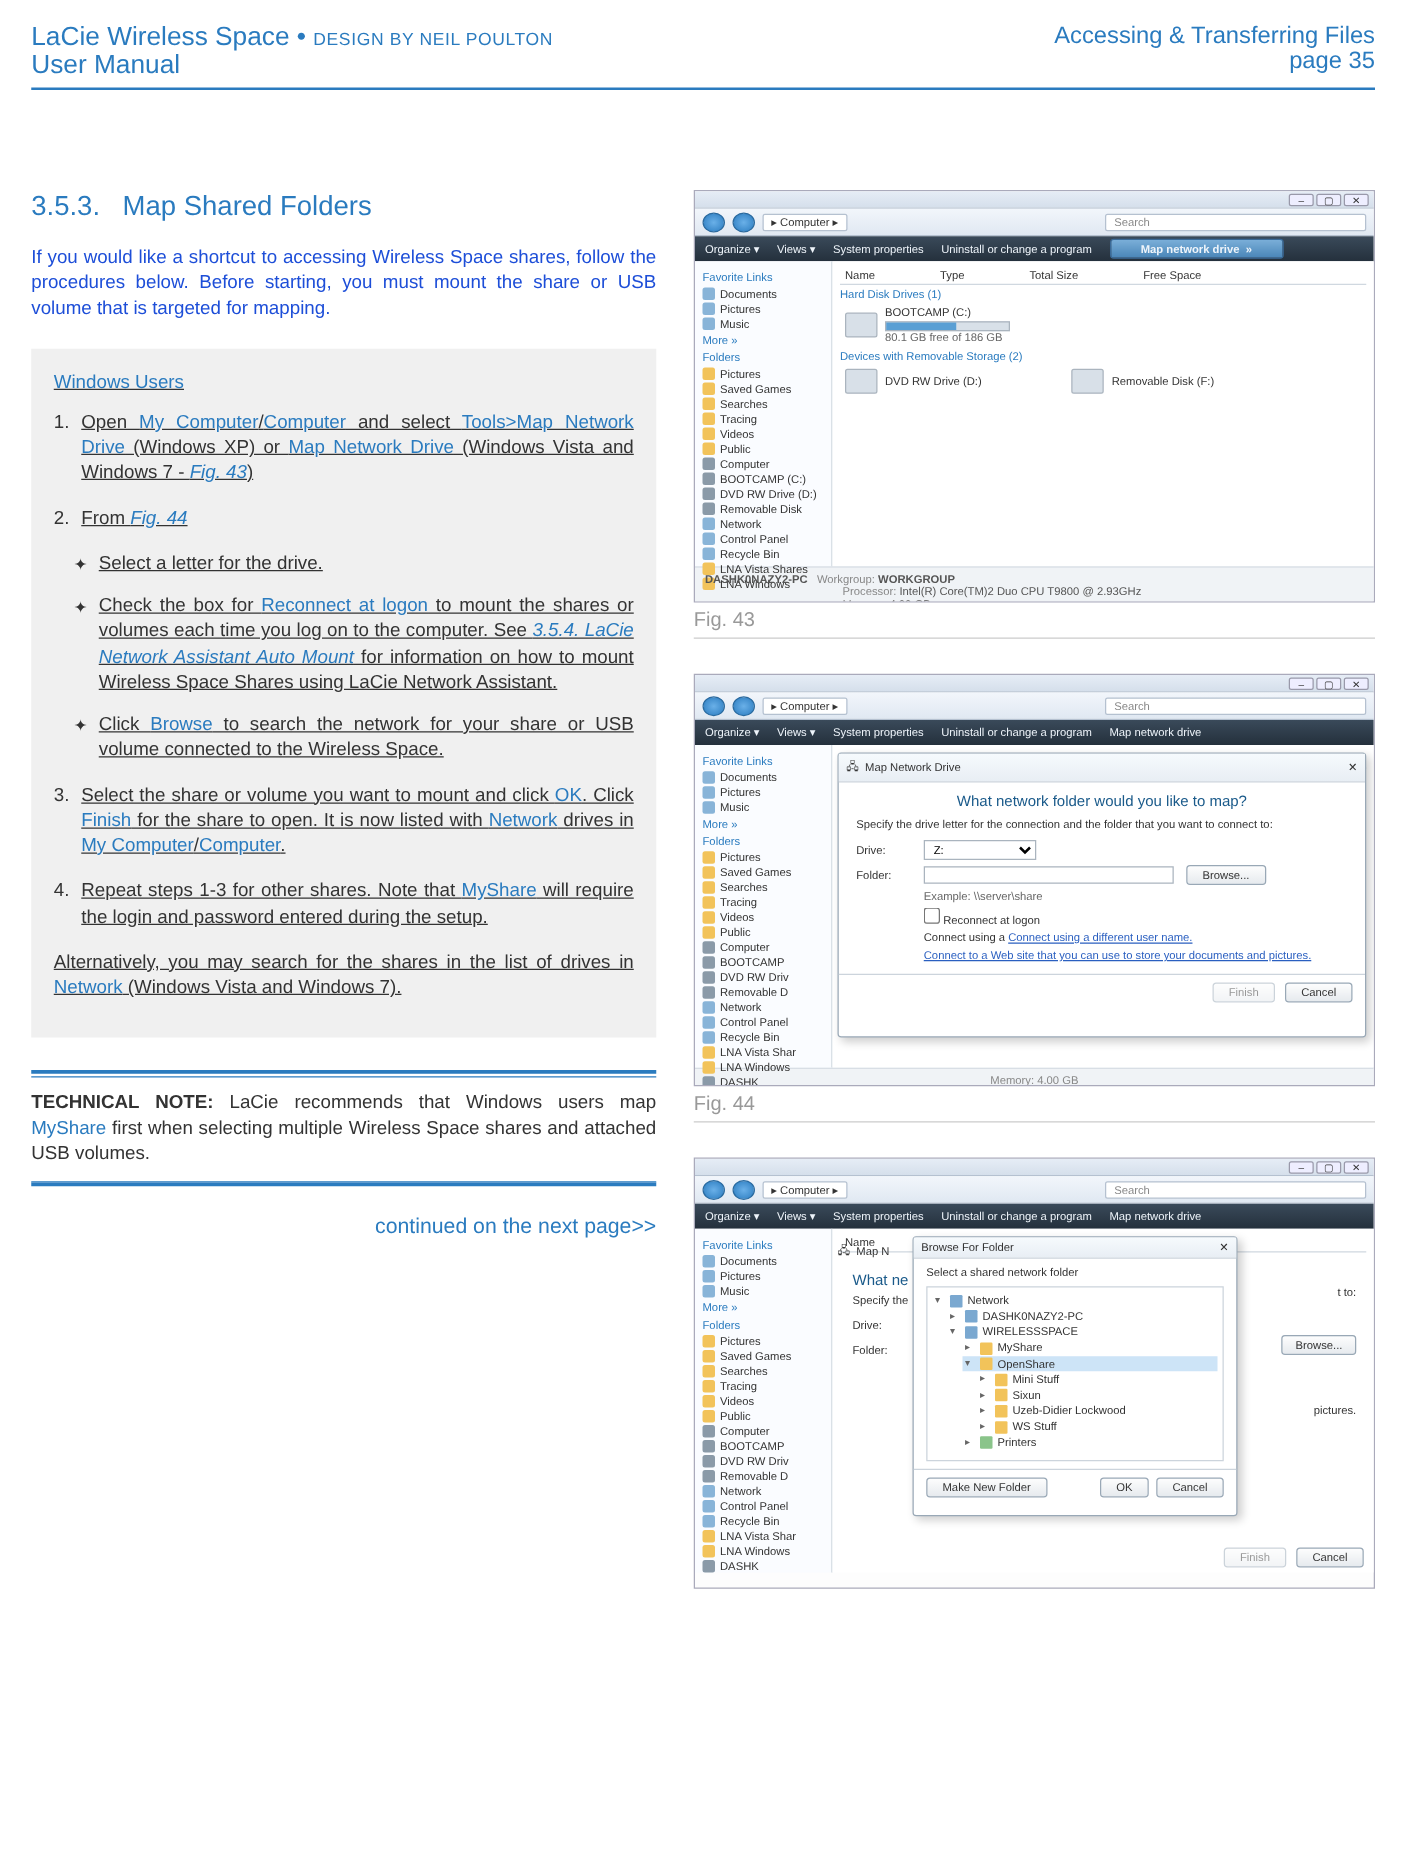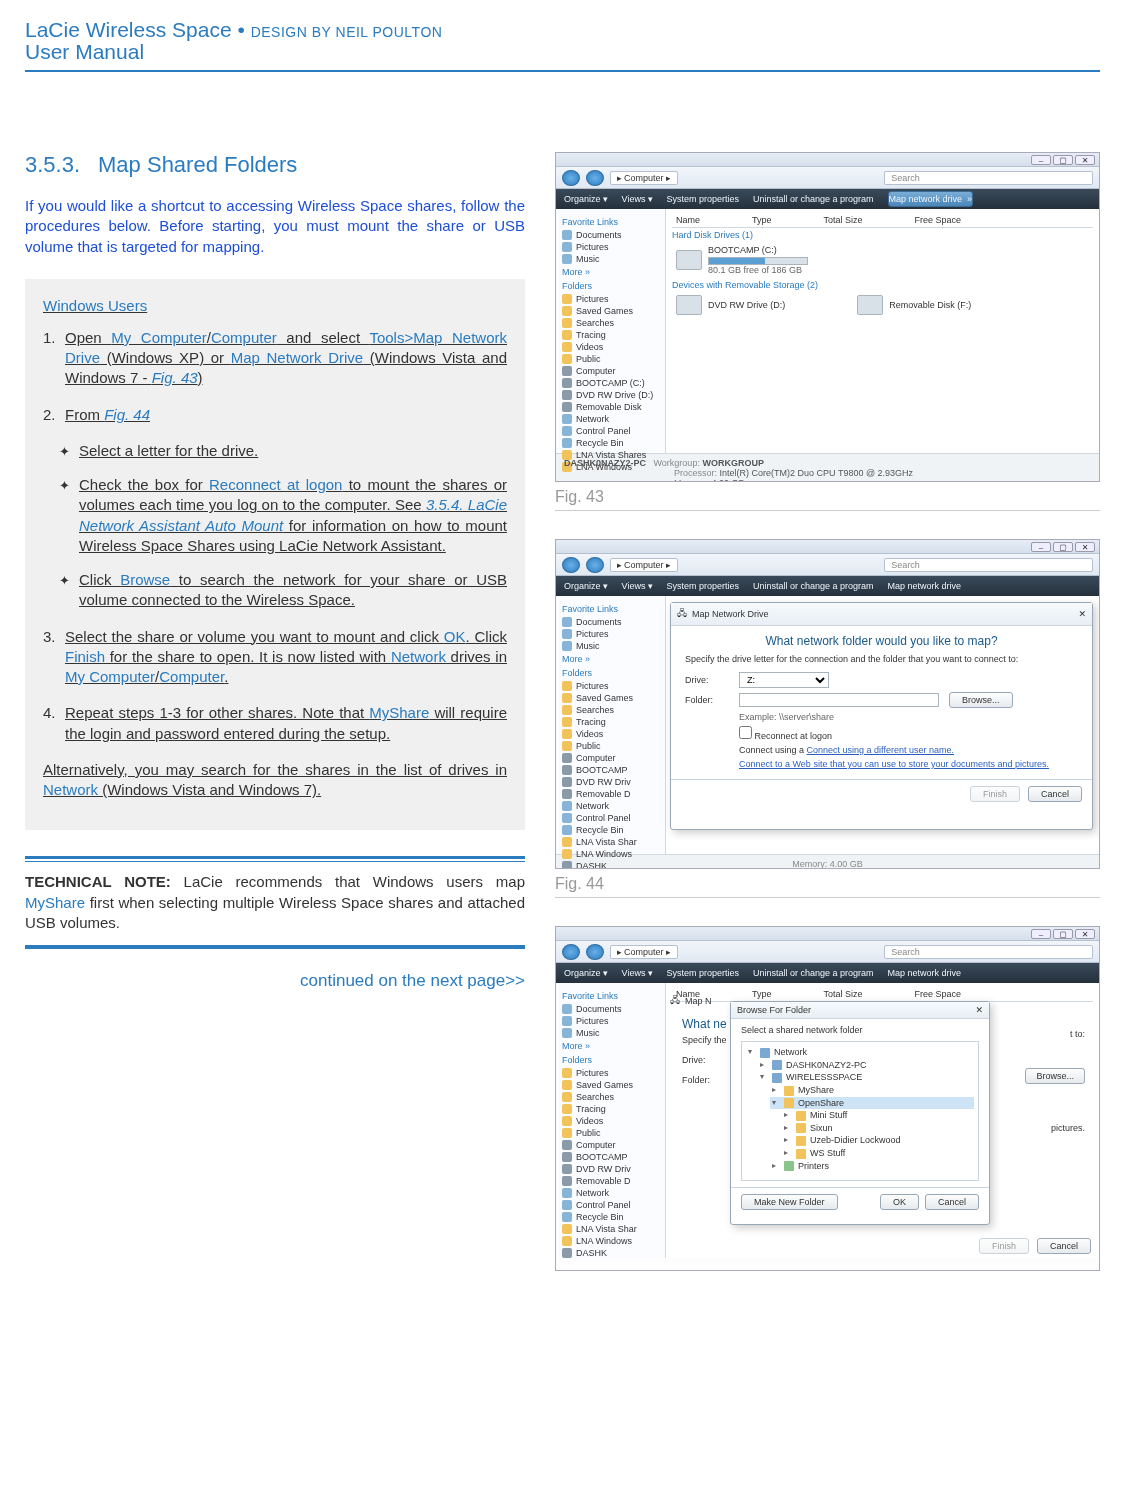--- a/index.html
+++ b/index.html
@@ -58,21 +58,21 @@
 
   
   .shot { border: 1px solid #aab; background: #fdfdfd; font-size: 9px; color: #333; position: relative; overflow: hidden; }
   .shot .win-chrome { height: 14px; background: linear-gradient(#e6edf6,#d5dfeb); border-bottom:1px solid #b5c1d0; display:flex; justify-content:flex-end; align-items:center; padding-right:4px; gap:2px;}
   .shot .win-chrome span { width:20px; height:10px; border:1px solid #99a; background:#eef; border-radius:2px; font-size:8px; text-align:center; line-height:9px;}
   .shot .addr-bar { height: 22px; background: linear-gradient(#f2f6fb,#e0e8f2); border-bottom:1px solid #b5c1d0; display:flex; align-items:center; padding:0 6px; gap:6px;}
   .shot .addr-bar .nav-btn { width:18px; height:16px; border-radius:50%; background: radial-gradient(#6ab0e8,#2a7bbf); border:1px solid #2a6a9f;}
   .shot .addr-bar .crumb { border:1px solid #b5c1d0; background:#fff; padding:1px 6px; border-radius:2px; flex:0 0 auto;}
   .shot .addr-bar .search { border:1px solid #b5c1d0; background:#fff; padding:1px 6px; border-radius:2px; flex:1; color:#888;}
   .shot .tool-bar { height: 20px; background: linear-gradient(#3a4a5a,#24303c); color:#eef4fa; display:flex; align-items:center; padding:0 8px; gap:14px;}
-  .shot .tool-bar .hl { background: linear-gradient(#7aaed8,#4a86b8); padding:2px 0; border-radius:3px; border:1px solid #3a6a98;}
+  .shot .tool-bar .hl { background: linear-gradient(#7aaed8,#4a86b8); padding:2px 24px; border-radius:3px; border:1px solid #3a6a98;font-weight:bold;}
   .shot .body { display:flex; }
   .shot .sidebar { width: 110px; background:#fafcff; border-right:1px solid #d0d8e0; padding:4px 4px; }
   .shot .sidebar .sec-lbl { color:#2a7bbf; font-size:9px; margin:4px 0 2px 2px;}
   .shot .sidebar .item { display:flex; align-items:center; gap:4px; padding:1px 2px; }
   .shot .sidebar .item .ic { width:10px; height:10px; background:#88b4d8; border-radius:2px; }
   .shot .sidebar .item.folder .ic { background:#f2c35a; }
   .shot .sidebar .item.drive .ic { background:#8a9aa8; }
   .shot .sidebar .more { color:#2a7bbf; margin:2px 0 4px 2px;}
   .shot .main { flex:1; padding:4px 6px; background:#fff; position:relative;}
   .shot .col-headers { display:flex; gap:52px; padding:2px 4px; border-bottom:1px solid #d0d8e0; color:#333; font-size:9px;}
@@ -109,20 +109,24 @@
 
 <div class="page-header">
   <div class="header-left">
     <div class="title-line">
       <span class="title-strong">LaCie Wireless Space</span>
       <span>•</span>
       <span class="title-design">DESIGN BY NEIL POULTON</span>
     </div>
     <div class="manual-line">User Manual</div>
   </div>
+  <div class="header-right">
+    <div class="section-label">Accessing &amp; Transferring Files</div>
+    <div class="page-num">page 35</div>
+  </div>
 </div>
 <hr class="hr-top">
 
 <div class="content-columns">
 
   <div class="col-left">
     <h2 class="section-heading">
       <span class="num">3.5.3.</span><span>Map Shared Folders</span>
     </h2>
 
@@ -554,21 +558,21 @@
                 </div>
               <div style="color:#1a5a8a; font-size:12px; margin:8px 0 4px 12px;">What ne</div>
               <div style="margin-left:12px;">Specify the</div>
               <div style="margin:10px 0 0 12px;">Drive:</div>
               <div style="margin:10px 0 0 12px;">Folder:</div>
               <div style="position:absolute; right:8px; top:36px;">t to:</div>
               <div style="position:absolute; right:8px; top:78px;"><span class="btn" style="border:1px solid #99a8b6;background:linear-gradient(#fdfdfd,#e6eaee);padding:2px 10px;border-radius:3px;">Browse...</span></div>
               <div style="position:absolute; right:8px; top:130px;" class="link">pictures.</div>
             </div>
 
-            <div class="modal-overlay" style="top:18px; left:64px; width:260px; height:224px;">
+            <div class="modal-overlay" style="top:6px; left:64px; width:260px; height:224px;">
               <div class="m-title">
                 <span>Browse For Folder</span>
                 <span style="flex:1"></span>
                   <span>✕</span>
               </div>
               <div class="m-body" style="padding:6px 10px;">
                 <div style="margin-bottom:6px;">Select a shared network folder</div>
                 <div class="tree" style="border:1px solid #ccd4dc; height:140px; padding:4px; overflow:hidden;">
                   <div class="t-item net open"><span class="ic"></span><span>Network</span></div>
                   <div class="t-item net indent1"><span class="ic"></span><span>DASHK0NAZY2-PC</span></div>

